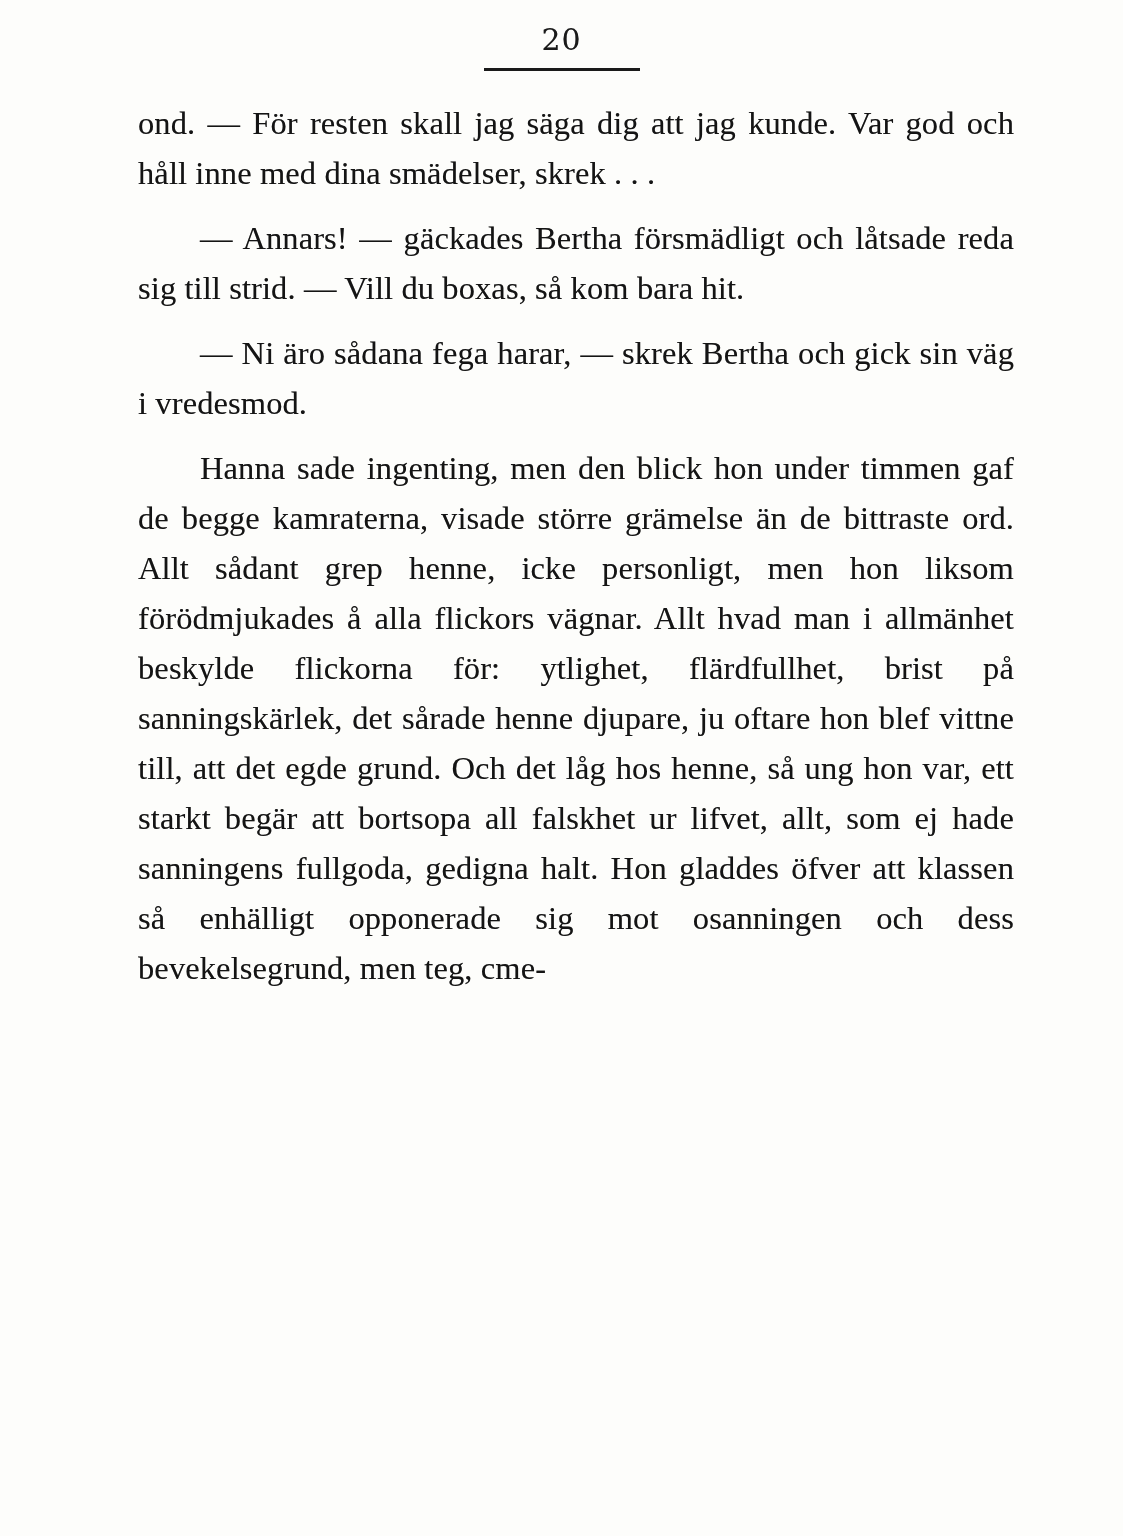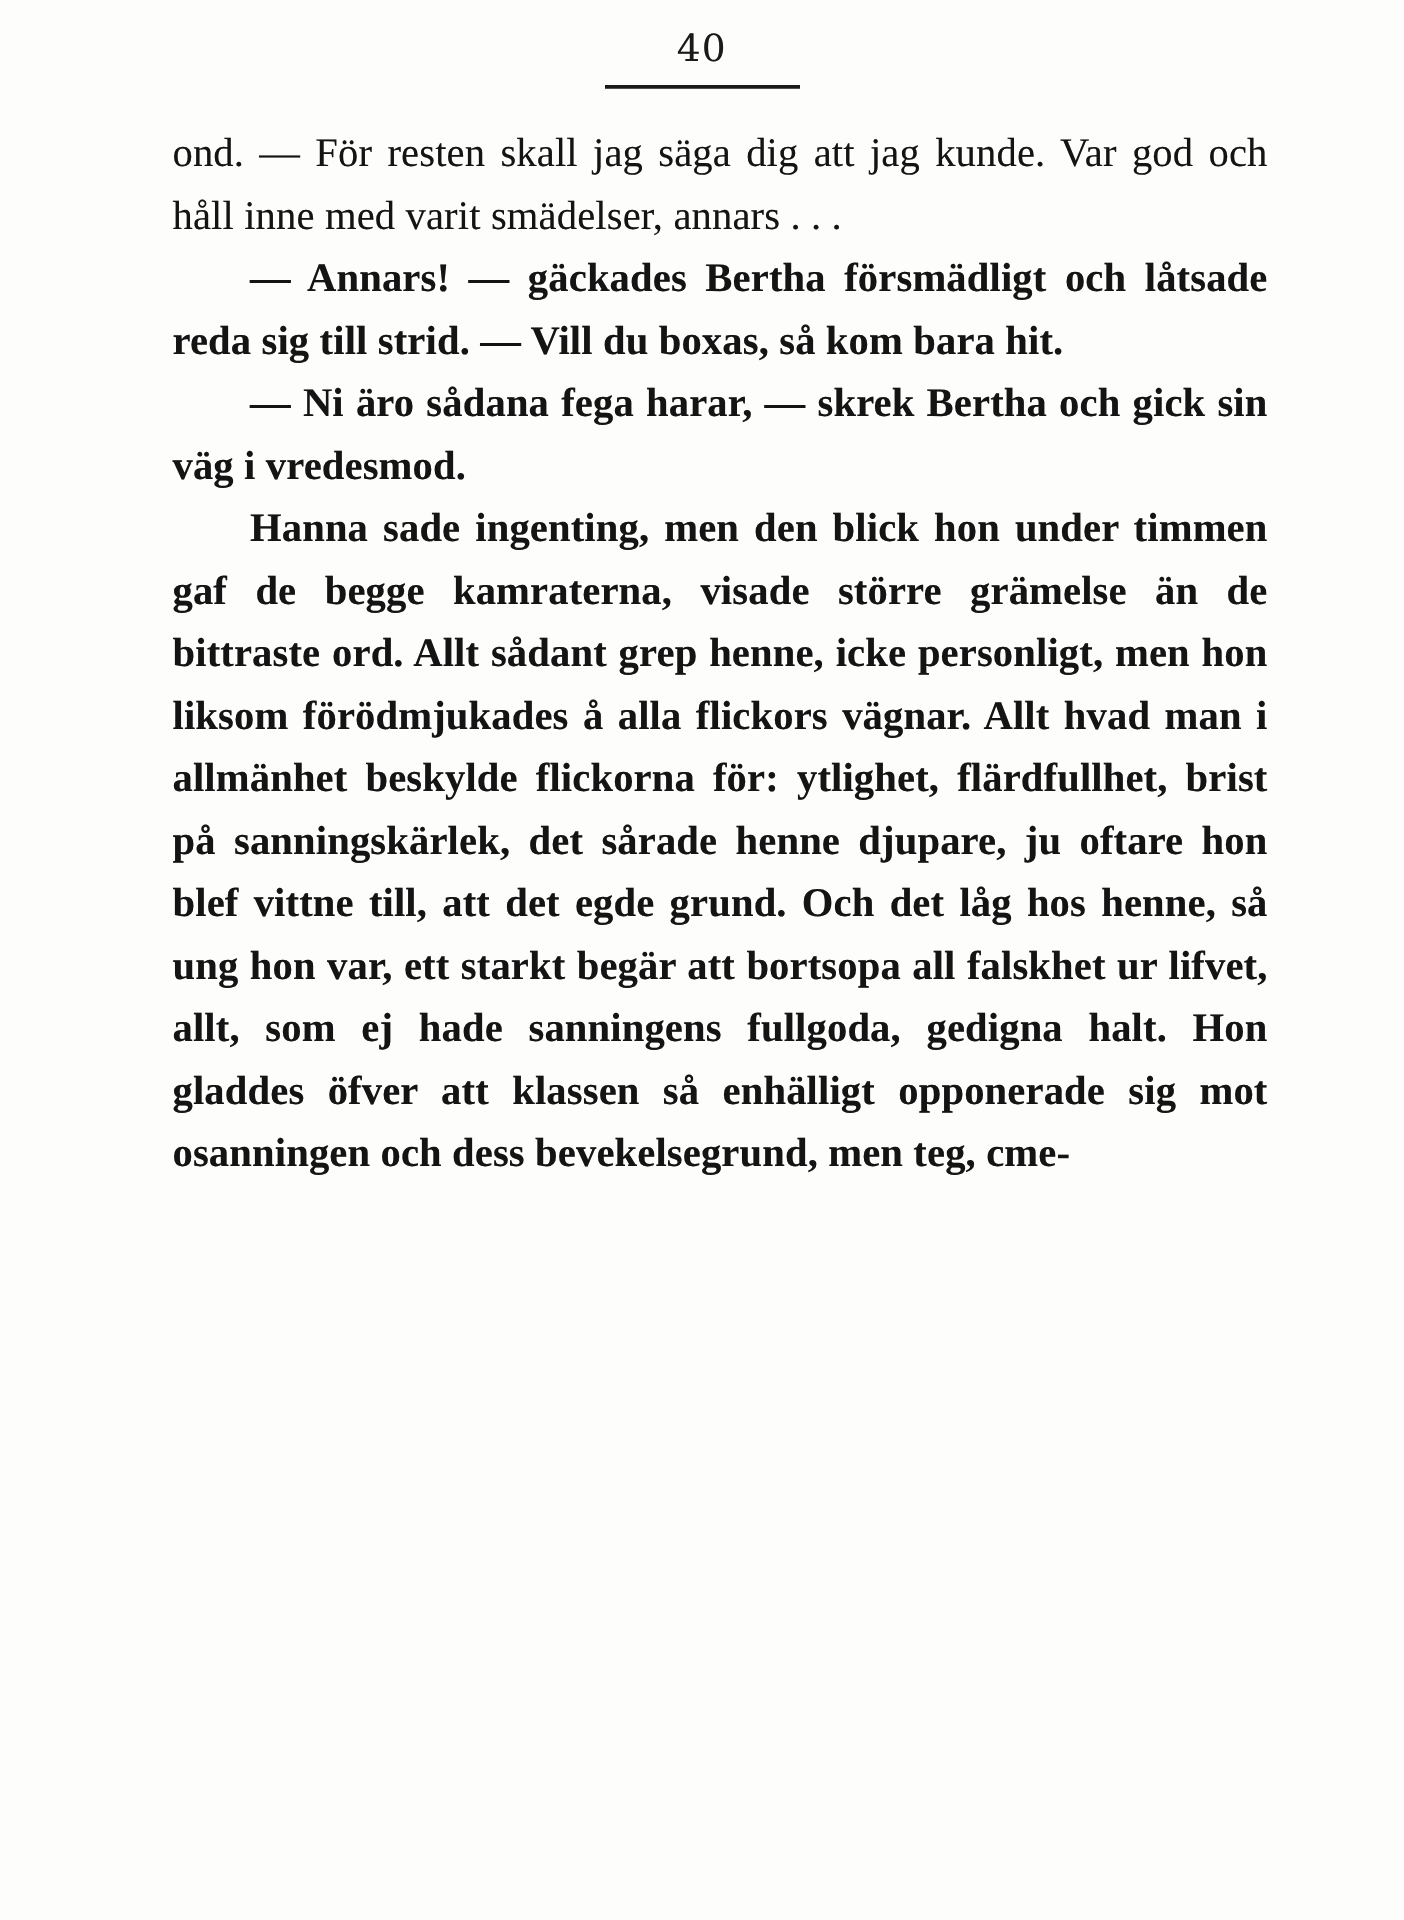--- a/index.html
+++ b/index.html
@@ -58,38 +58,37 @@
     line-height: 50px;
     text-align: justify;
     text-justify: inter-word;
     color: #141414;
     letter-spacing: 0.1px;
   }
   .para.indent {
     text-indent: 62px;
   }
   .para + .para {
-    margin-top: 0px;
-    font-weight: bold;
+    margin-top: 15px;
   }
   
   .para, .folio {
     text-shadow: 0 0 0.4px rgba(0,0,0,0.35);
   }
 </style>
 </head>
 <body>
 
 <div class="page">
 
   <div class="page-header">
-    <span class="folio">40</span>
+    <span class="folio">20</span>
   </div>
   <div class="folio-rule"></div>
 
   <div class="textblock">
-    <p class="para">ond. — För resten skall jag säga dig att jag kunde. Var god och håll inne med varit smädelser, annars . . .</p>
+    <p class="para">ond. — För resten skall jag säga dig att jag kunde. Var god och håll inne med dina smädelser, skrek . . .</p>
     <p class="para indent">— Annars! — gäckades Bertha försmädligt och låtsade reda sig till strid. — Vill du boxas, så kom bara hit.</p>
     <p class="para indent">— Ni äro sådana fega harar, — skrek Bertha och gick sin väg i vredesmod.</p>
     <p class="para indent">Hanna sade ingenting, men den blick hon under timmen gaf de begge kamraterna, visade större grämelse än de bittraste ord. Allt sådant grep henne, icke personligt, men hon liksom förödmjukades å alla flickors vägnar. Allt hvad man i allmänhet beskylde flickorna för: ytlighet, flärdfullhet, brist på sanningskärlek, det sårade henne djupare, ju oftare hon blef vittne till, att det egde grund. Och det låg hos henne, så ung hon var, ett starkt begär att bortsopa all falskhet ur lifvet, allt, som ej hade sanningens fullgoda, gedigna halt. Hon gladdes öfver att klassen så enhälligt opponerade sig mot osanningen och dess bevekelsegrund, men teg, cme-</p>
   </div>
 
 </div>
 
 </body></html>

